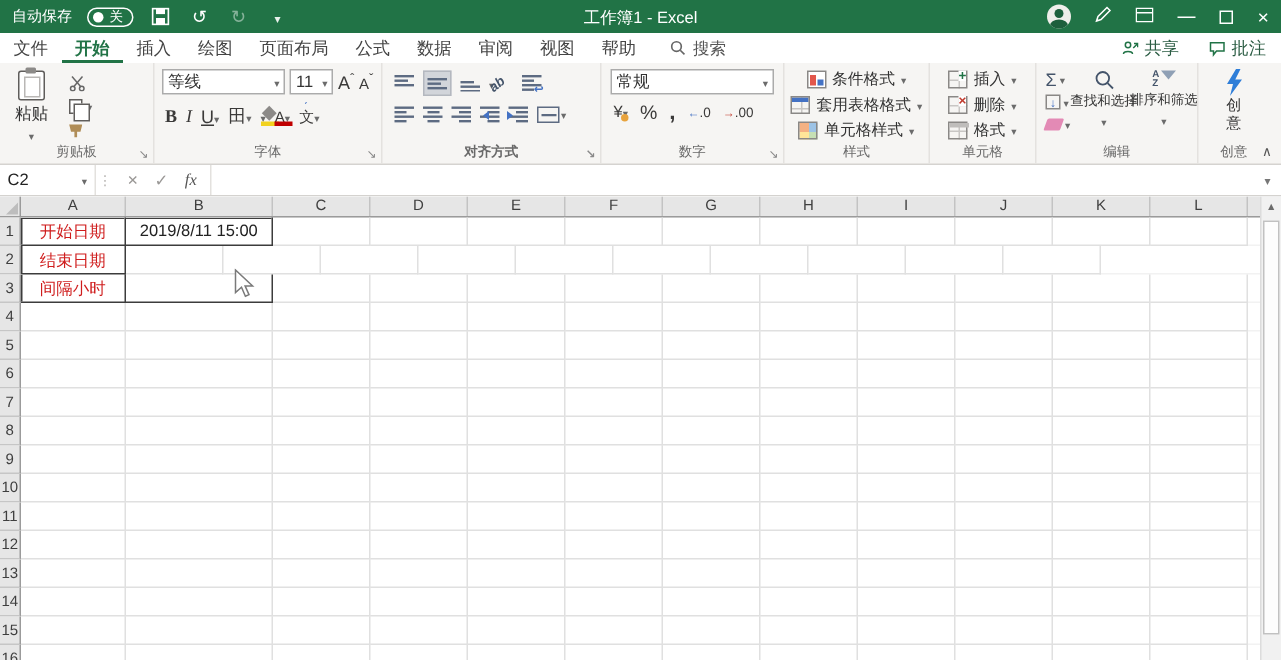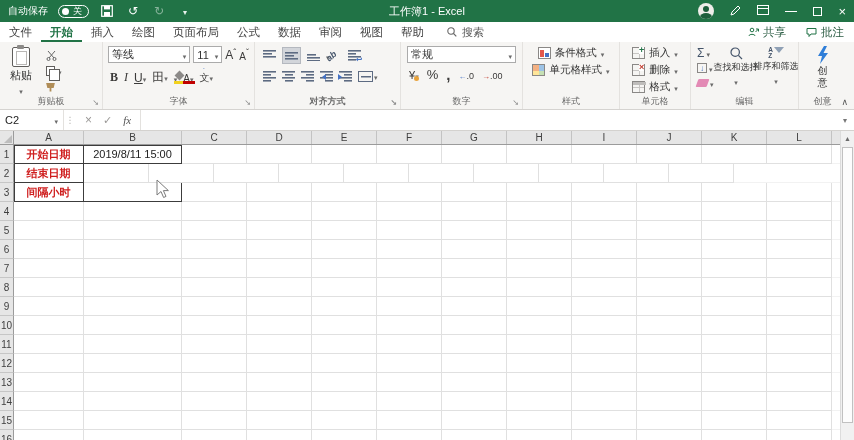--- a/index.html
+++ b/index.html
@@ -173,21 +173,21 @@
   .ch{flex:none;display:flex;align-items:center;justify-content:center;font-size:10px;color:#3f3f3f;border-right:1px solid #c3c3c3;}
   .chfill{flex:1;background:#e6e6e6;}
   .srowline{display:flex;height:19px;}
   .rh{width:14px;flex:none;background:#e6e6e6;border-right:1px solid #9b9b9b;border-bottom:1px solid #c6c6c6;display:flex;align-items:center;justify-content:center;font-size:10px;color:#3f3f3f;}
   .cell{flex:none;border-right:1px solid #e0e0e0;border-bottom:1px solid #e0e0e0;font-size:11px;display:flex;align-items:center;justify-content:center;color:#222;overflow:hidden;white-space:nowrap;}
   .cell.bb{border-bottom:1px solid #3c3c3c;}
   .cell.br{border-right:1px solid #3c3c3c;}
   .cell.bl{box-shadow:inset 1px 0 0 #3c3c3c;}
   .cell.bt{box-shadow:inset 0 1px 0 #3c3c3c;}
   .cell.bl.bt{box-shadow:inset 1px 0 0 #3c3c3c,inset 0 1px 0 #3c3c3c;}
-  .cell.redcell{color:#cf1d1d;font-weight:bold;text-align:right;}
+  .cell.redcell{color:#cf1d1d;font-weight:normal;text-align:right;}
   .rowfill{flex:1;border-bottom:1px solid #f2f2f2;}
   .vscroll{position:absolute;top:0;right:0;width:14px;bottom:0;background:#f1f1f1;border-left:1px solid #dcdcdc;}
   .varrow{height:14px;display:flex;align-items:center;justify-content:center;font-size:7px;color:#6b6b6b;}
   .varrow::before{content:"▲";}
   .vthumb{position:absolute;left:1px;right:1px;top:16px;height:276px;background:#fdfdfd;border:1px solid #c1c1c1;}
   .cursor{position:absolute;left:156px;top:48px;z-index:5;}
 </style>
 </head>
 <body>
 
@@ -364,20 +364,25 @@
       <span class="launcher"></span>
     </div>
 
     <div class="group g-styles">
       <div class="srow">
         <span class="sq ic-cf"></span>
         <span>条件格式</span>
         <i class="dd"></i>
       </div>
       <div class="srow">
+        <span class="sq ic-tbl"></span>
+        <span>套用表格格式</span>
+        <i class="dd"></i>
+      </div>
+      <div class="srow">
         <span class="sq ic-cs"></span>
         <span>单元格样式</span>
         <i class="dd"></i>
       </div>
       <span class="glabel">样式</span>
     </div>
 
     <div class="group g-cells">
       <div class="srow">
         <span class="sq gridsq ic-ins"></span>

